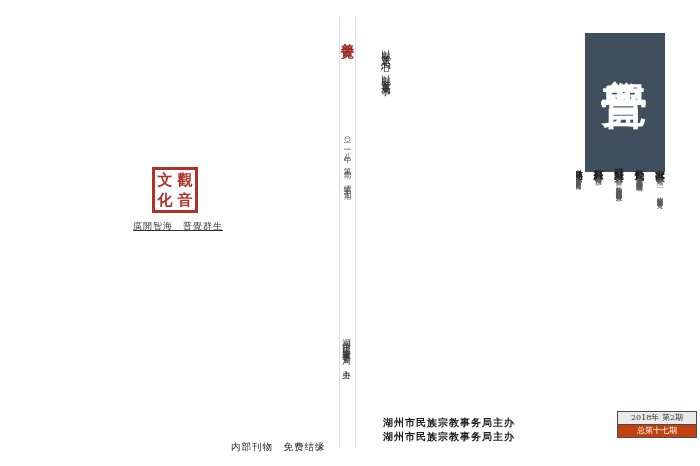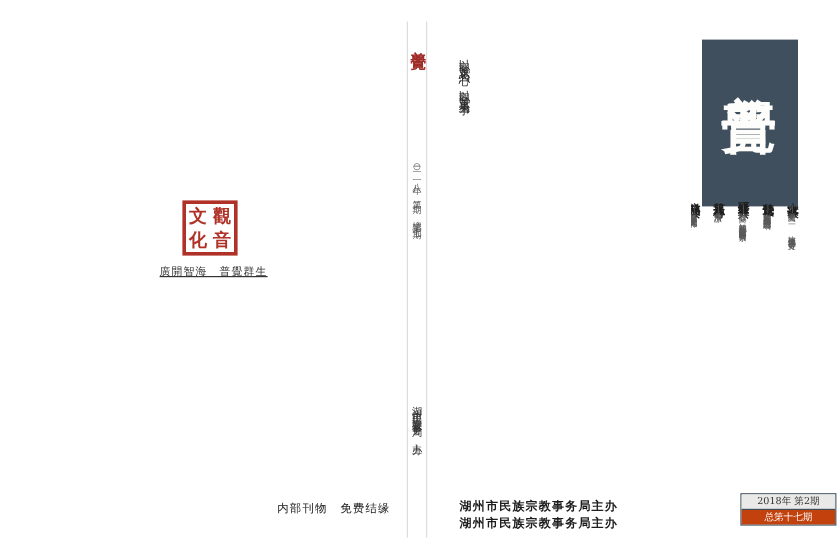--- a/index.html
+++ b/index.html
@@ -24,21 +24,21 @@
   .slogan{position:absolute;left:381px;top:42px;font-size:9.5px;color:#2b2b2b;
     letter-spacing:2px;line-height:11px;}
   
   .seal{position:absolute;left:152px;top:167px;width:46px;height:46px;
     border:3px solid #b03127;box-sizing:border-box;display:grid;
     grid-template-columns:1fr 1fr;grid-template-rows:1fr 1fr;background:#fff;}
   .seal span{display:flex;align-items:center;justify-content:center;
     color:#b03127;font-size:15px;font-weight:bold;line-height:1;}
   .seal-caption{position:absolute;left:130px;top:220px;width:96px;text-align:center;
     font-size:9px;letter-spacing:1px;color:#333;white-space:pre;text-decoration:underline;}
-  .back-footer{position:absolute;left:231px;top:418px;font-size:9.5px;
+  .back-footer{position:absolute;left:231px;top:441px;font-size:9.5px;
     letter-spacing:1px;color:#222;white-space:pre;}
   
   .banner{position:absolute;left:585px;top:33px;width:80px;height:139px;
     background:#3f4f5d;display:flex;justify-content:center;align-items:flex-start;}
   .banner .masthead{writing-mode:vertical-rl;text-orientation:upright;color:#fdfdfb;
     font-size:46px;line-height:58px;letter-spacing:4px;margin-top:8px;font-weight:bold;}
   .articles{position:absolute;left:576px;top:161px;width:92px;height:182px;
     writing-mode:vertical-rl;text-orientation:upright;overflow:hidden;}
   .article{margin-block-end:4.5px;line-height:1;}
   .article .section{font-size:9.5px;font-weight:bold;color:#1e1e1e;letter-spacing:1px;}

